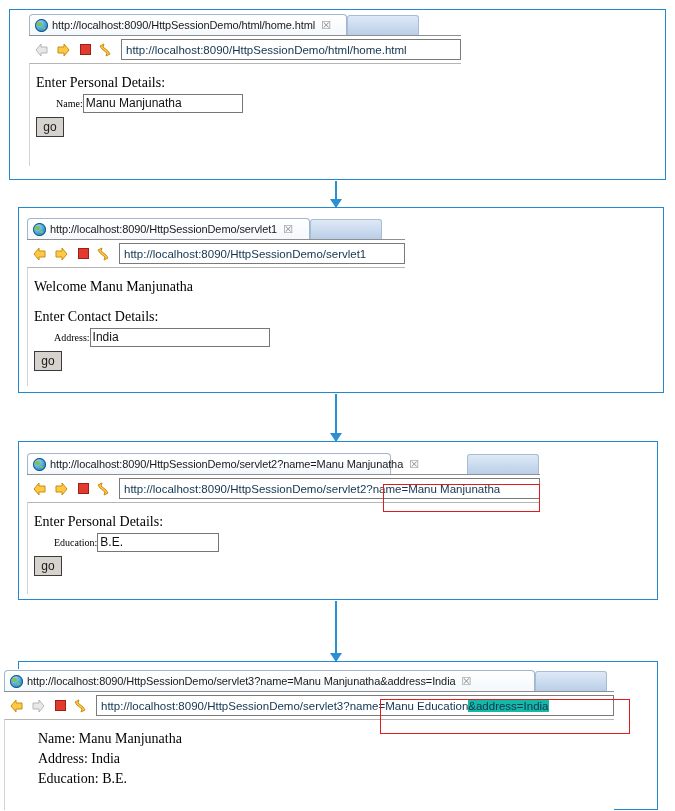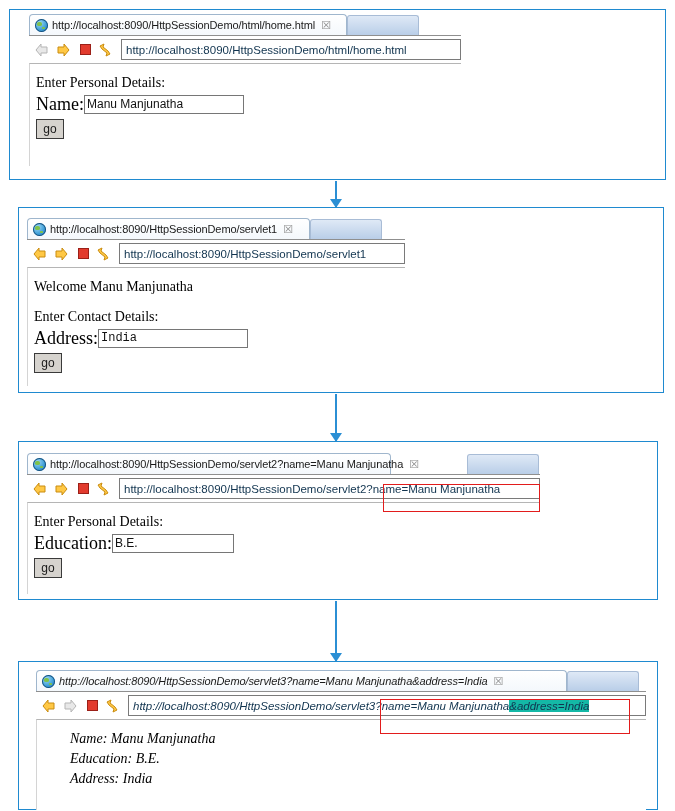--- a/index.html
+++ b/index.html
@@ -144,21 +144,21 @@
     font-family:"Liberation Serif",serif;
     font-size:14px;
     color:#000000;
     padding:10px 0 0 6px;
     box-sizing:border-box;
     overflow:hidden;
   }
   .vp-line{margin:0 0 2px 0;line-height:18px;}
   .vp-gap{height:10px;}
   .field-row{display:flex;align-items:center;margin-top:2px;}
-  .field-label{font-family:"Liberation Serif",serif;font-size:18px;}
+  .field-label{font-family:"Liberation Serif",serif;font-size:10px;margin-left:20px;}
   .text-input{
     height:19px;
     border:1px solid #767676;
     background:#ffffff;
     font-family:"Liberation Sans",sans-serif;
     font-size:12px;
     color:#111111;
     padding:0 2px;
     box-sizing:border-box;
     line-height:17px;
@@ -195,21 +195,21 @@
   #browser-2{left:27px;top:217px;width:378px;height:168px;}
   #browser-2 .tab{width:283px;}
   #browser-2 .tab-filler{left:283px;}
   #browser-2 .viewport{height:119px;width:378px;}
 
   #browser-3{left:27px;top:452px;width:513px;height:141px;}
   #browser-3 .tab{width:364px;}
   #browser-3 .tab-filler{left:440px;}
   #browser-3 .viewport{height:92px;width:513px;}
 
-  #browser-4{left:36px;top:669px;width:610px;height:140px;font-style:italic;}
+  #browser-4{left:4px;top:669px;width:610px;height:140px;}
   #browser-4 .tab{width:531px;}
   #browser-4 .tab-filler{left:531px;}
   #browser-4 .viewport{height:91px;width:610px;padding-left:33px;}
 </style>
 </head>
 <body>
 
 <div class="frame" id="frame-1"></div>
 
 <div class="browser" id="browser-1">
@@ -288,21 +288,21 @@
     <span class="urlbar">
       <span>http://localhost:8090/HttpSessionDemo/servlet1</span>
     </span>
   </div>
   <div class="viewport">
     <div class="vp-line">Welcome Manu Manjunatha</div>
     <div class="vp-gap"></div>
     <div class="vp-line">Enter Contact Details:</div>
     <div class="field-row">
       <span class="field-label">Address:</span>
-      <span class="text-input" style="width:150px;font-family:Liberation Mono, monospace;">India</span>
+      <span class="text-input" style="width:180px;">India</span>
     </div>
     <div class="go-button">go</div>
   </div>
 </div>
 
 <div class="connector" id="conn-2">
   <div class="stem"></div>
   <div class="head"></div>
 </div>
 
@@ -378,23 +378,23 @@
         </svg>
     </span>
     <span class="stop-icon"></span>
     <span class="navicon">
       <svg class="arrow-svg" width="18" height="18" viewBox="0 0 18 18">
           <path d="M4 5 L8 3 L7 6 L12 10 L14 13 L10 15 L11 12 L6 8 Z" fill="#ffc845" stroke="#c98c10" stroke-width="1"></path>
         </svg>
     </span>
     <span class="urlbar">
       <span>http://localhost:8090/HttpSessionDemo/servlet3</span>
-        <span>?name=Manu Manjunatha</span>
+        <span>?name=Manu Education</span>
         <span class="url-sel">&amp;address=India</span>
     </span>
   </div>
   <div class="viewport">
     <div class="vp-line">Name: Manu Manjunatha</div>
+    <div class="vp-line">Address: India</div>
     <div class="vp-line">Education: B.E.</div>
-    <div class="vp-line">Address: India</div>
   </div>
 </div>
 <div class="redbox" style="left:380px;top:699px;width:250px;height:35px;"></div>
 
 </body></html>

